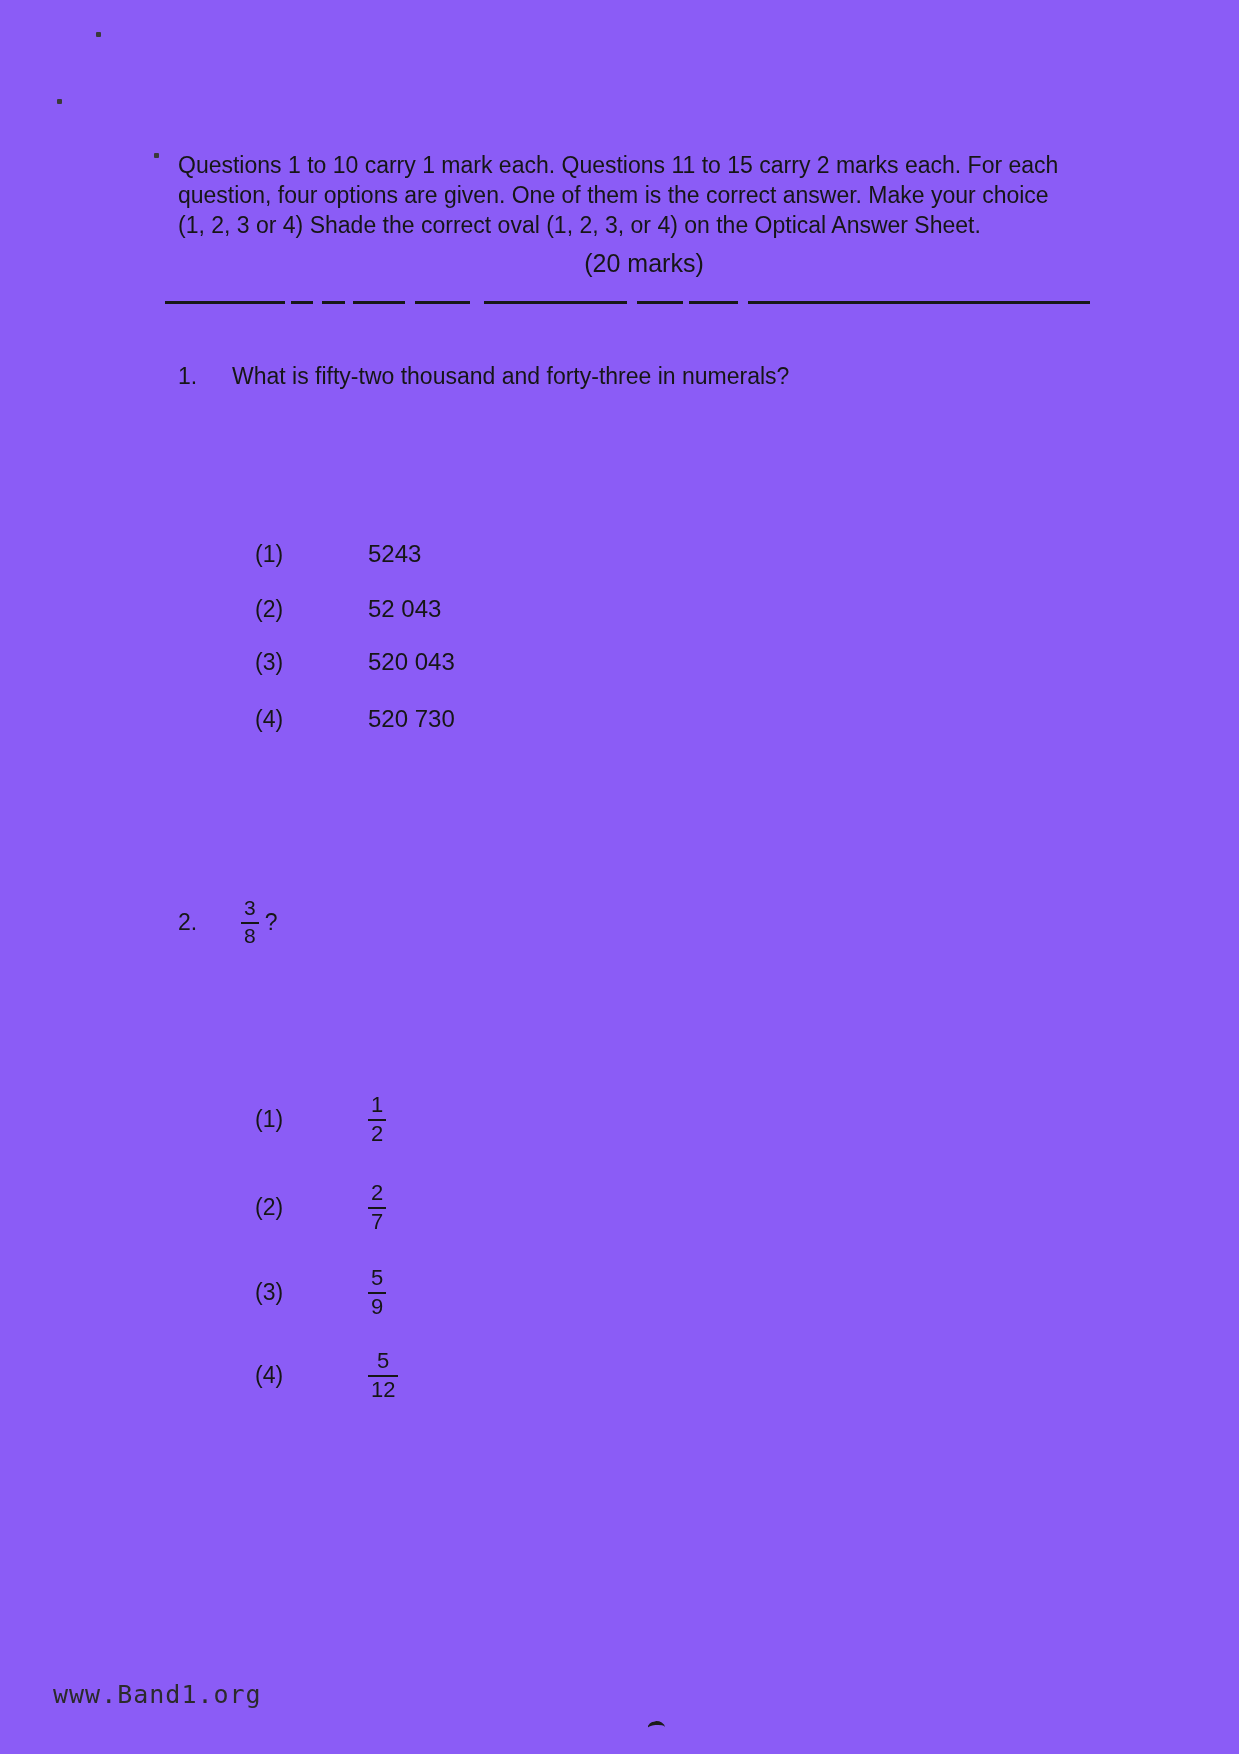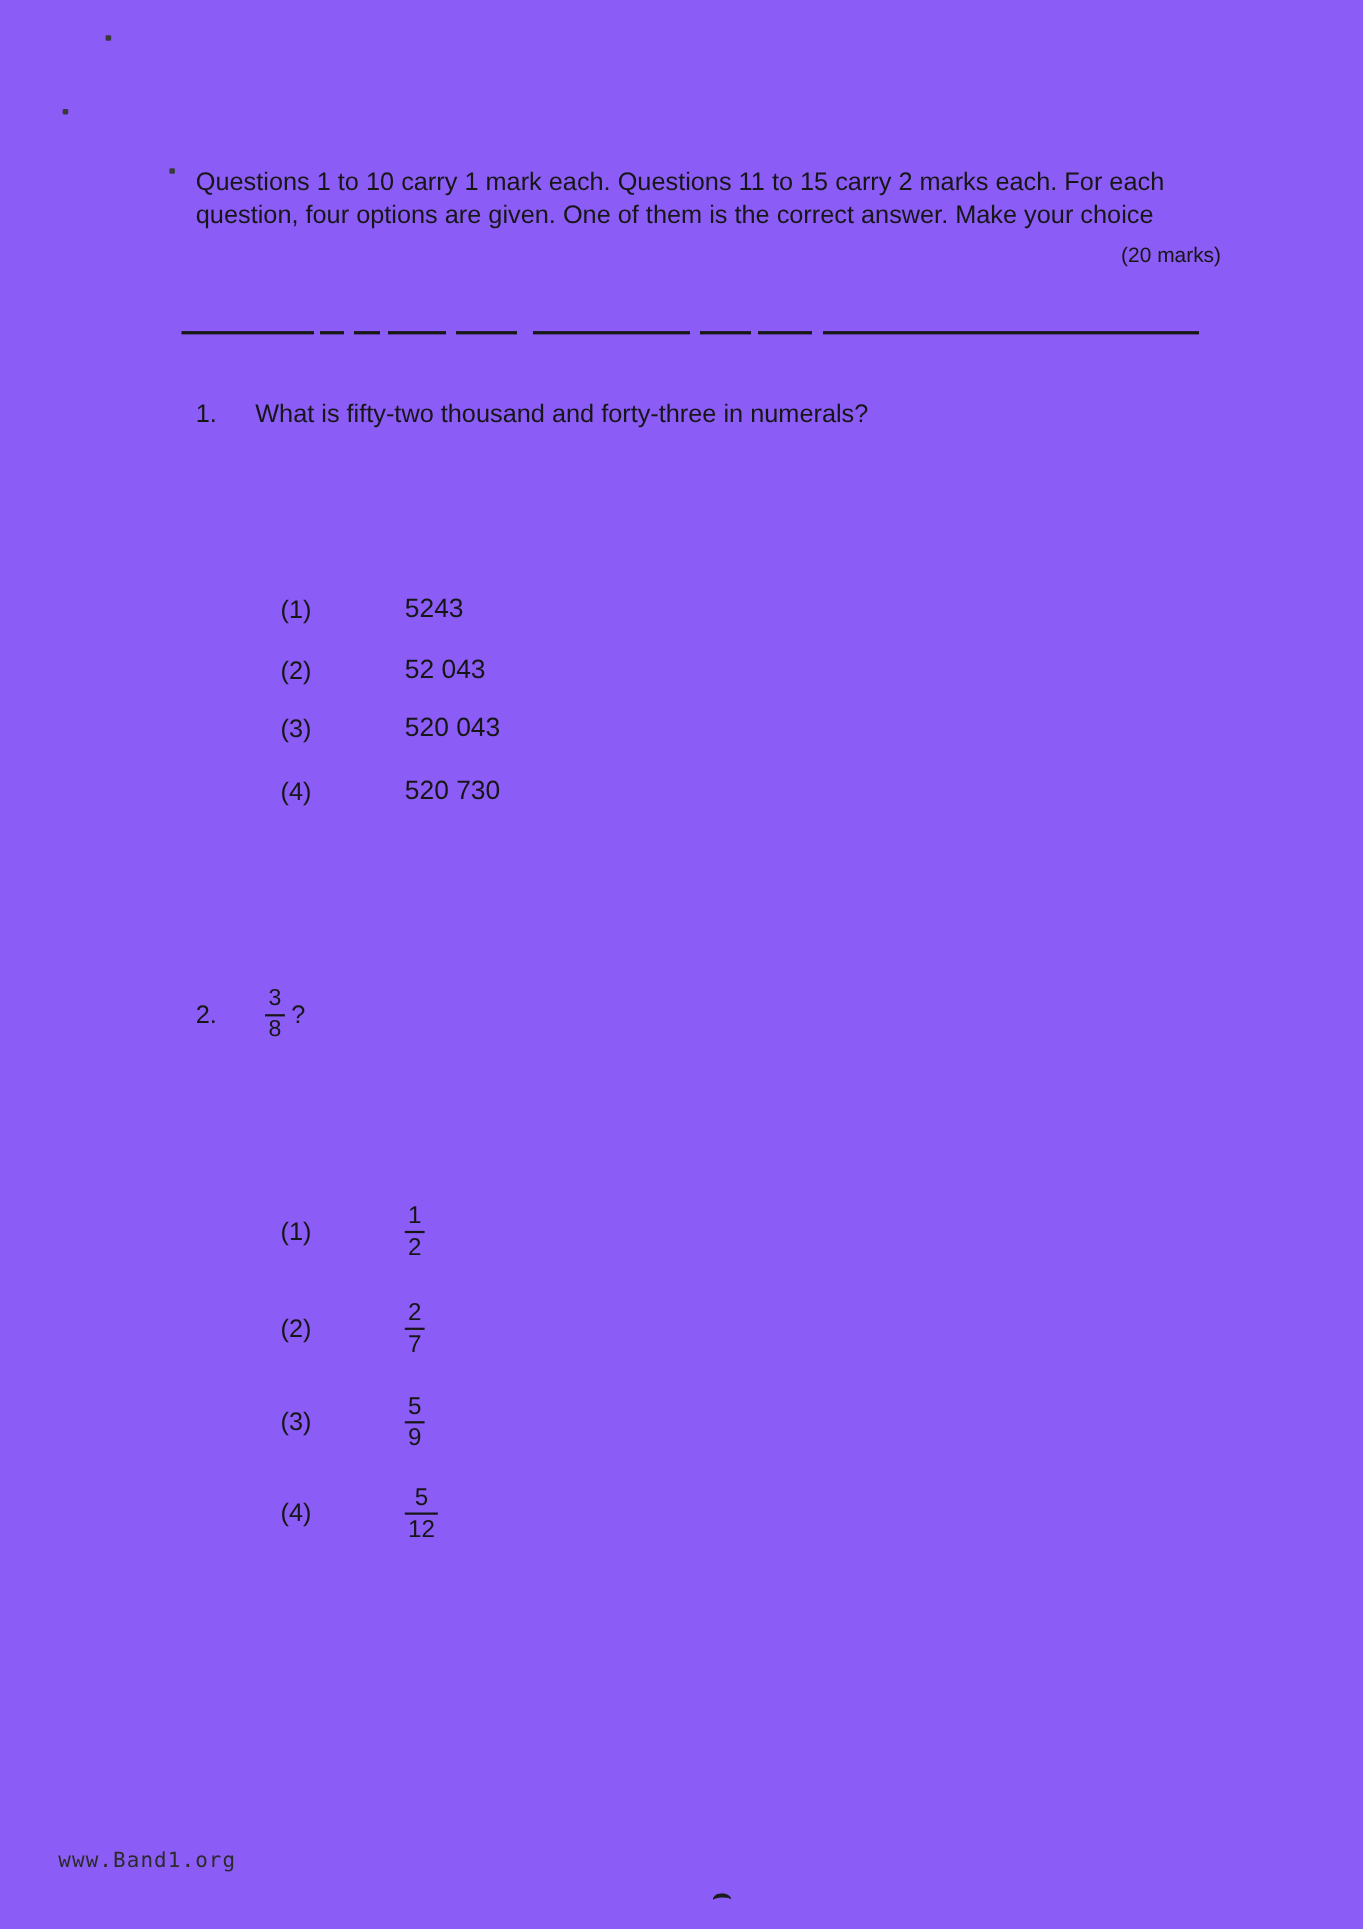--- a/index.html
+++ b/index.html
@@ -17,23 +17,23 @@
   .header {
     position: absolute;
     left: 178px;
     top: 150px;
     width: 932px;
     font-size: 23px;
     line-height: 30px;
   }
   .header .line { white-space: nowrap; }
   .marks {
-    text-align: right;
+    text-align: center;
     margin-top: 8px;
-    font-size: 19px;
+    font-size: 25px;
   }
   
   .divider {
     position: absolute;
     left: 165px;
     top: 301px;
     width: 925px;
     height: 3px;
     background-image: linear-gradient(90deg,
       #181818 0, #181818 13%,
@@ -85,21 +85,21 @@
   .frac .den { border-top: 2px solid #161616; padding: 1px 3px 0; }
   .frac .num { padding: 0 3px 2px; }
   .inline-frac { font-size: 21px; margin-left: 9px; }
   .qmark { margin-left: 6px; }
   
   .footer {
     position: absolute;
     left: 53px;
     top: 1680px;
     font-family: "DejaVu Sans Mono", monospace;
-    font-size: 19px;
+    font-size: 25px;
     color: #2b2b2b;
     letter-spacing: 1px;
   }
   
   .speck {
     position: absolute;
     width: 5px;
     height: 5px;
     background: #3a3a3a;
     border-radius: 1px;
@@ -120,20 +120,21 @@
 
 <div class="page">
 
   <div class="speck" style="left:96px; top:32px;"></div>
   <div class="speck" style="left:57px; top:99px;"></div>
   <div class="speck" style="left:154px; top:153px;"></div>
 
   <div class="header">
     <div class="line">Questions 1 to 10 carry 1 mark each. Questions 11 to 15 carry 2 marks each. For each</div>
     <div class="line">question, four options are given. One of them is the correct answer. Make your choice</div>
+    <div class="line">(1, 2, 3 or 4)  Shade the correct oval (1, 2, 3, or 4) on the Optical Answer Sheet.</div>
     <div class="marks">(20 marks)</div>
   </div>
 
   <div class="divider"></div>
 
   <div class="qrow" style="top:362px;">
     <span class="qnum">1.</span>
     <span class="qtext">What is fifty-two thousand and forty-three in numerals?</span>
   </div>
 

